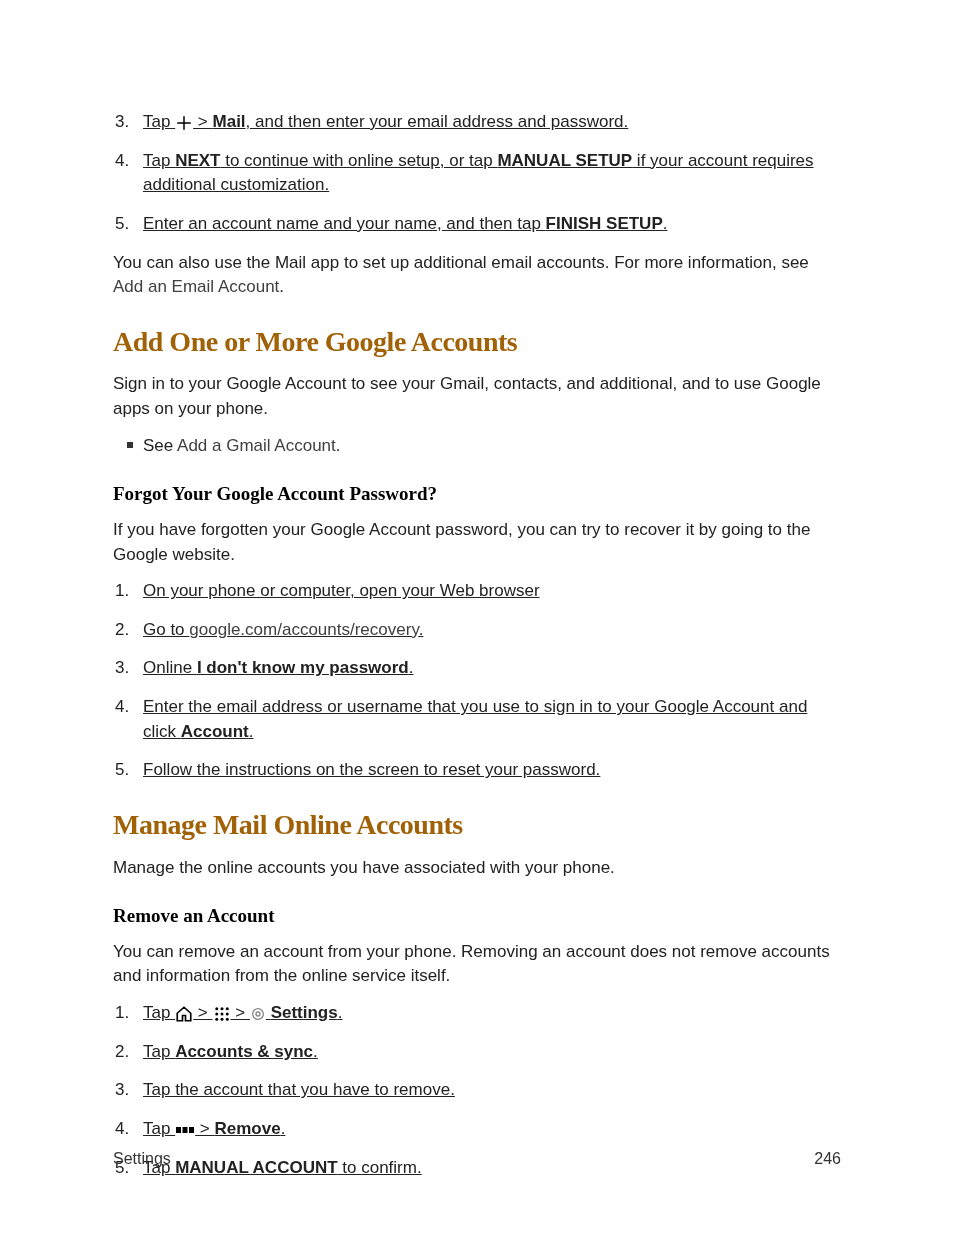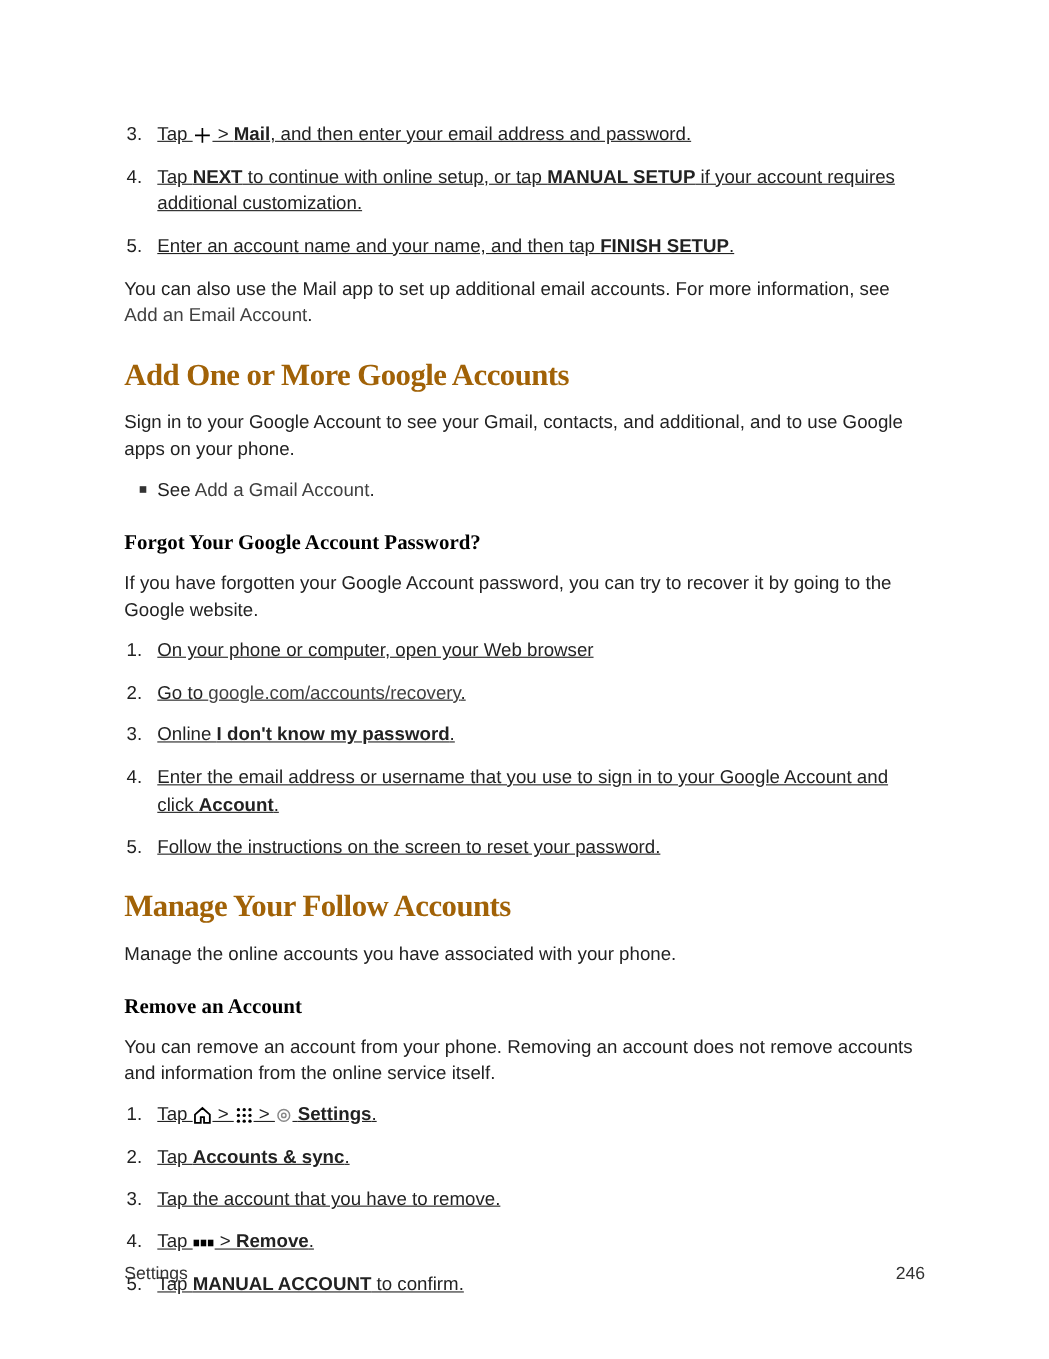--- a/index.html
+++ b/index.html
@@ -122,21 +122,21 @@
   </li>
   <li>
     <span>Online </span><b>I don't know my password</b><span>.</span>
   </li>
   <li>
     <span>Enter the email address or username that you use to sign in to your Google Account and click </span><b>Account</b><span>.</span>
   </li>
   <li>Follow the instructions on the screen to reset your password.</li>
 </ol>
 
-<h1>Manage Your Follow Accounts</h1>
+<h1>Manage Mail Online Accounts</h1>
 <p>Manage the online accounts you have associated with your phone.</p>
 
 <h2>Remove an Account</h2>
 <p>You can remove an account from your phone. Removing an account does not remove accounts and information from the online service itself.</p>
 
 <ol>
   <li>
     <span>Tap </span><span class="inline-icon">
         <svg class="icon" width="18" height="18" viewBox="0 0 24 24">
           <path d="M3 11 L12 3 L21 11 L21 21 L14 21 L14 14 L10 14 L10 21 L3 21 Z" fill="none" stroke="#000" stroke-width="2.2"></path>

